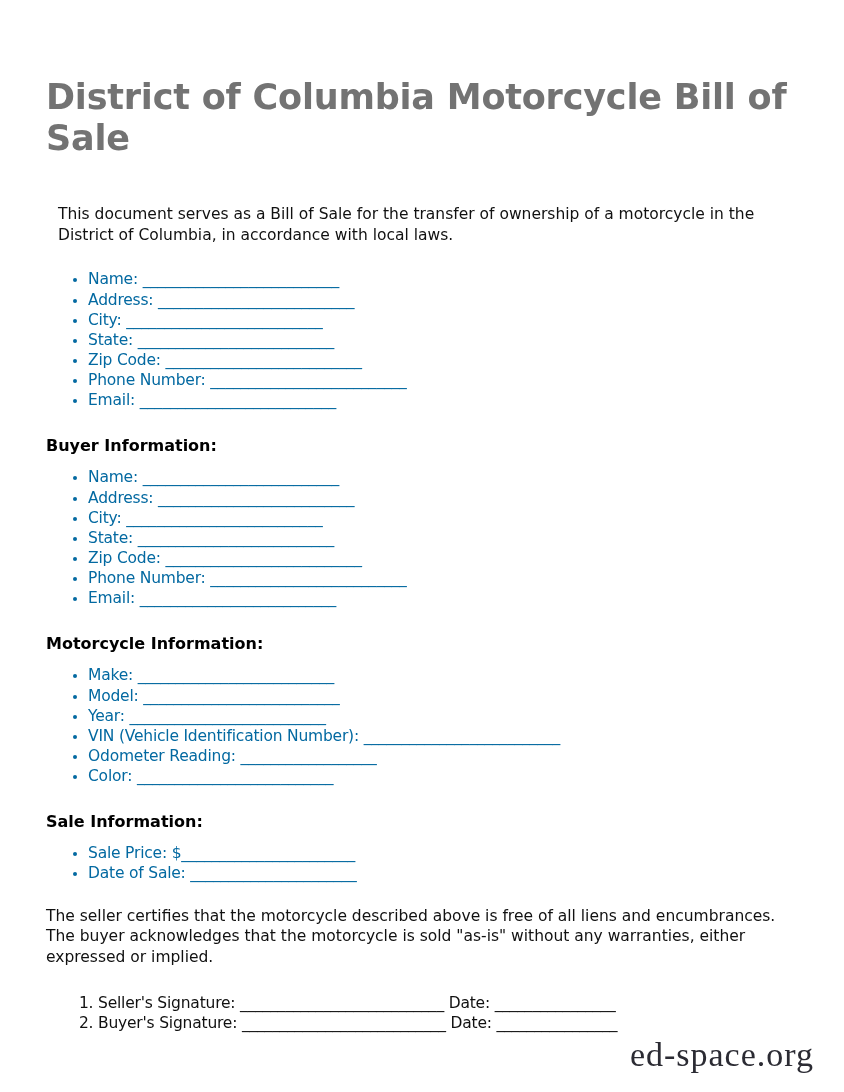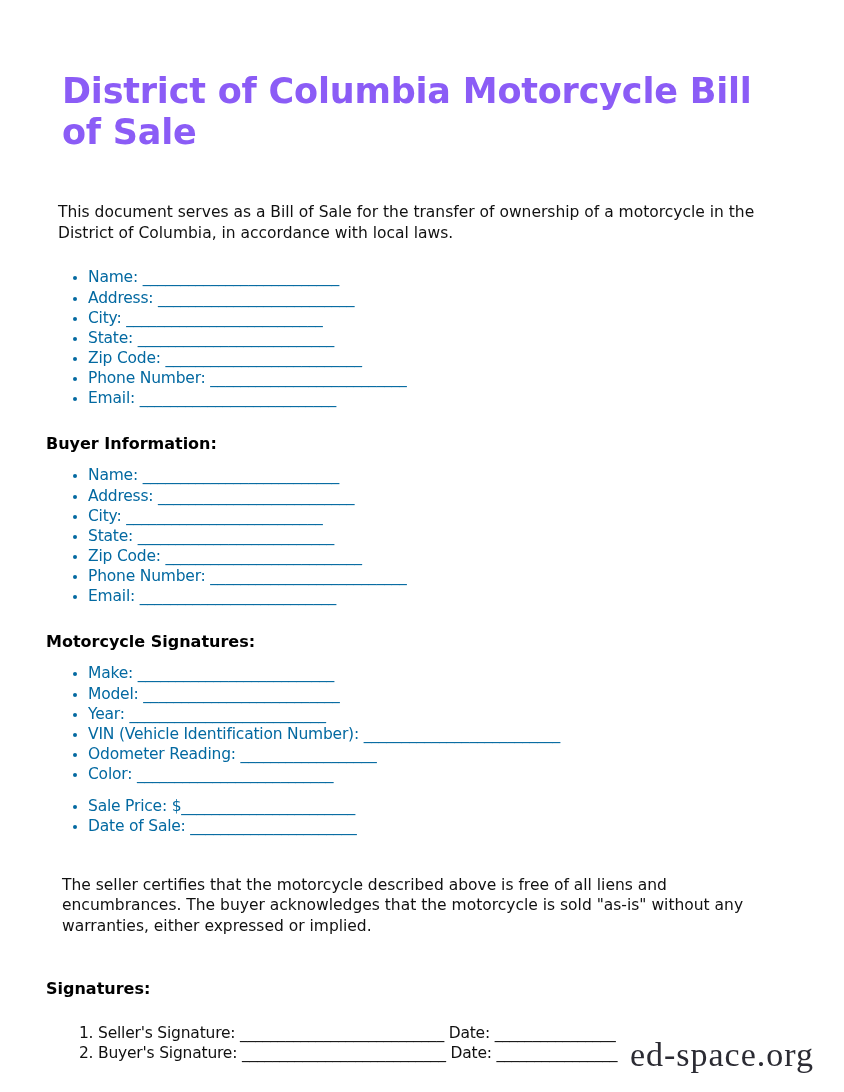--- a/index.html
+++ b/index.html
@@ -19,23 +19,23 @@
     position: absolute;
     left: 46px;
     top: 0;
     width: 748px;
   }
   .doc-title {
     font-size: 35px;
     font-weight: bold;
     line-height: 1.18;
     letter-spacing: -0.2px;
-    margin: 16px;
-    padding-top: 55px;
-    color: #8b5cf6;
+    margin: 0;
+    padding-top: 77px;
+    color: #737373;
   }
   .intro {
     font-size: 15.5px;
     line-height: 1.35;
     margin: 12px;
     padding-top: 32px;
     color: #111;
   }
   .section-heading {
     font-size: 16px;
@@ -71,21 +71,21 @@
     line-height: 1.30;
     color: #111;
     white-space: nowrap;
   }
   .blank {
     letter-spacing: -0.2px;
   }
   .certify {
     font-size: 15.5px;
     line-height: 1.35;
-    margin: 16px;
+    margin: 0;
     padding-top: 22px;
     color: #111;
   }
   .watermark {
     position: absolute;
     right: 30px;
     bottom: 18px;
     font-family: Liberation Serif, serif;
     font-size: 34px;
     letter-spacing: 1px;
@@ -116,38 +116,38 @@
   <ul class="field-list">
     <li class="blank">Name: __________________________</li>
     <li class="blank">Address: __________________________</li>
     <li class="blank">City: __________________________</li>
     <li class="blank">State: __________________________</li>
     <li class="blank">Zip Code: __________________________</li>
     <li class="blank">Phone Number: __________________________</li>
     <li class="blank">Email: __________________________</li>
   </ul>
 
-  <h2 class="section-heading">Motorcycle Signatures:</h2>
+  <h2 class="section-heading">Motorcycle Information:</h2>
   <ul class="field-list">
     <li class="blank">Make: __________________________</li>
     <li class="blank">Model: __________________________</li>
     <li class="blank">Year: __________________________</li>
     <li class="blank">VIN (Vehicle Identification Number): __________________________</li>
     <li class="blank">Odometer Reading: __________________</li>
     <li class="blank">Color: __________________________</li>
   </ul>
 
+  <h2 class="section-heading">Sale Information:</h2>
   <ul class="field-list">
     <li class="blank">Sale Price: $_______________________</li>
     <li class="blank">Date of Sale: ______________________</li>
   </ul>
 
   <p class="certify">The seller certifies that the motorcycle described above is free of all liens and encumbrances. The buyer acknowledges that the motorcycle is sold "as-is" without any warranties, either expressed or implied.</p>
 
-  <h2 class="section-heading">Signatures:</h2>
   <ol class="sig-list">
     <li class="blank">Seller's Signature: ___________________________  Date: ________________</li>
     <li class="blank">Buyer's Signature: ___________________________  Date: ________________</li>
   </ol>
 
 </div>
 
 <div class="watermark">ed-space.org</div>
 
 </body></html>

